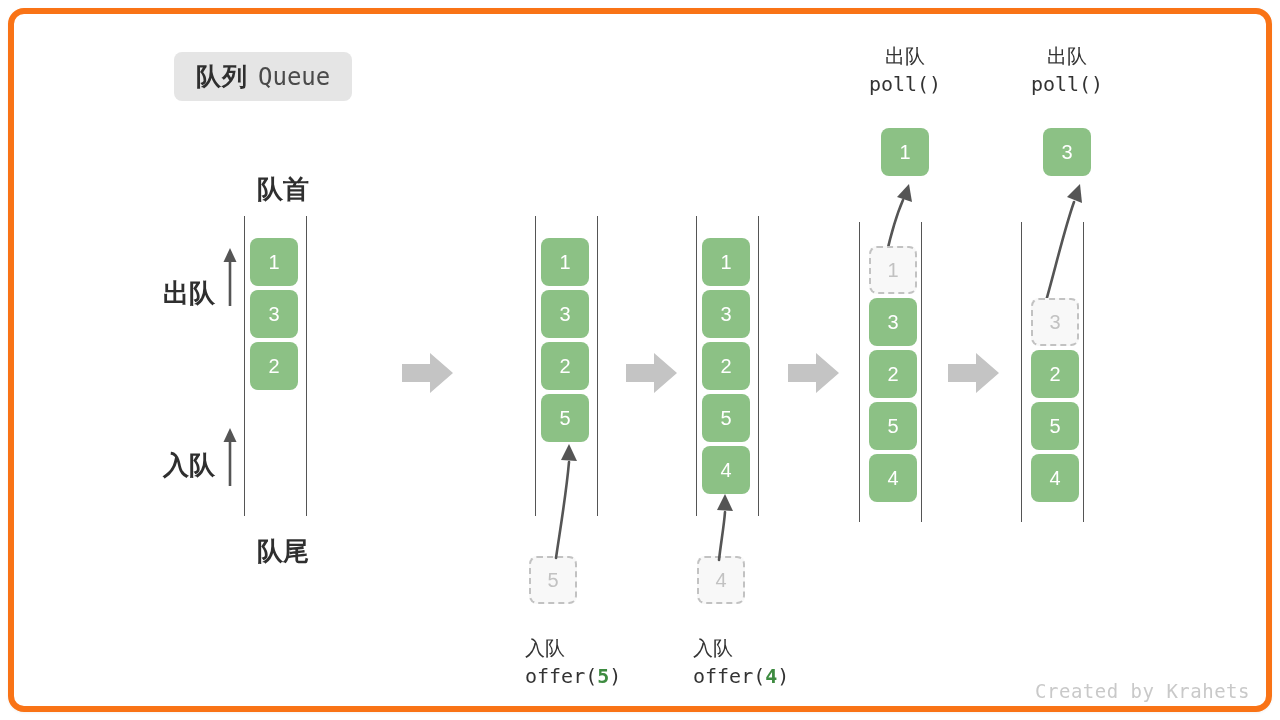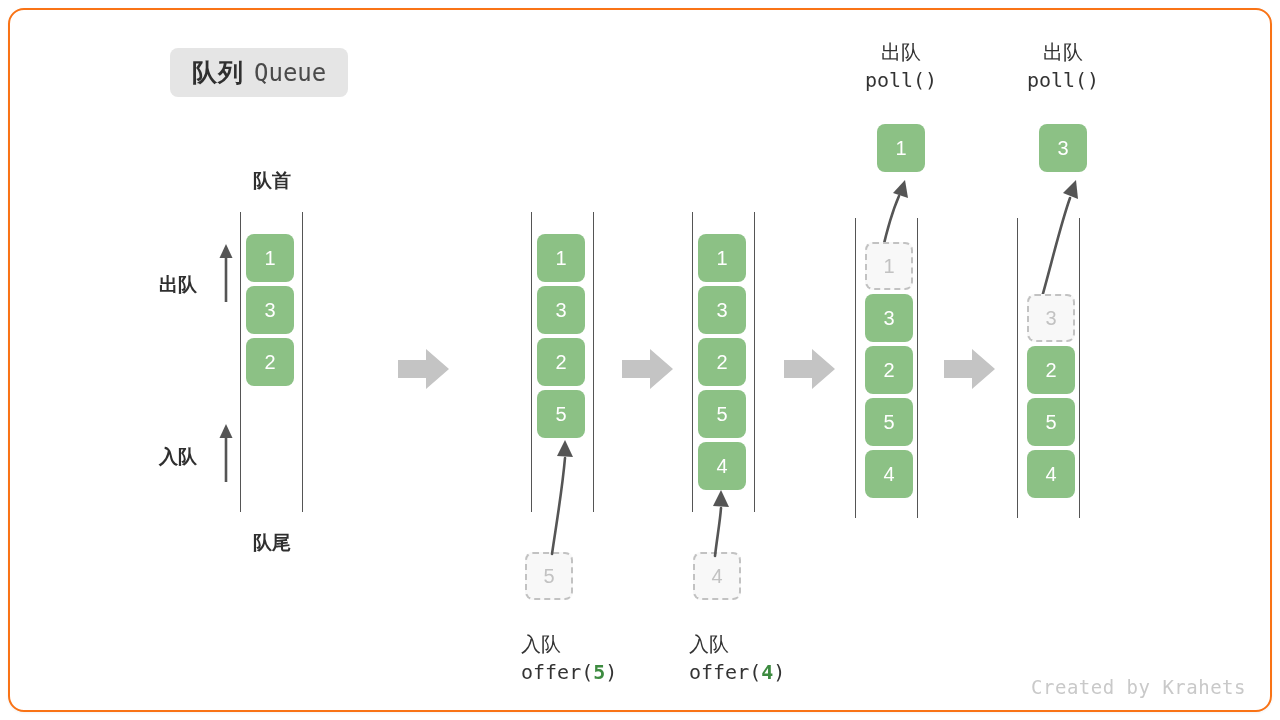--- a/index.html
+++ b/index.html
@@ -3,38 +3,38 @@
 <meta charset="utf-8">
 <style>
   html,body{margin:0;padding:0;background:#ffffff;}
   body{
     width:1280px;height:720px;overflow:hidden;
     font-family:"Liberation Sans","DejaVu Sans",sans-serif;
     -webkit-font-smoothing:antialiased;
   }
   .card{
     position:absolute;left:8px;top:8px;width:1264px;height:704px;
-    background:#ffffff;border:2px solid #f97316;border-radius:16px;
+    background:#ffffff;border:6px solid #f97316;border-radius:16px;
     box-shadow:0 1px 3px rgba(0,0,0,0.05);
     box-sizing:border-box;overflow:hidden;
   }
   .stage{position:absolute;left:0;top:0;width:1264px;height:704px;}
 
   
   .title-badge{
     position:absolute;left:160px;top:38px;
     background:#e5e5e5;border-radius:8px;
     padding:12px 22px;display:flex;align-items:baseline;gap:10px;
     line-height:1;
   }
   .title-cn{font-size:25px;font-weight:bold;color:#2f2f2f;letter-spacing:1px;}
   .title-en{font-family:"DejaVu Sans Mono","Liberation Mono",monospace;font-size:24px;color:#4a4a4a;}
 
   
-  .lbl-bold{position:absolute;font-size:19px;font-weight:bold;color:#2f2f2f;white-space:nowrap;padding-left:6px;}
+  .lbl-bold{position:absolute;font-size:26px;font-weight:bold;color:#2f2f2f;white-space:nowrap;padding-left:6px;}
   .cap{position:absolute;white-space:nowrap;text-align:left;line-height:1.42;}
   .cap .cn{font-size:20px;color:#333;display:block;}
   .cap .mono{font-family:"DejaVu Sans Mono","Liberation Mono",monospace;font-size:20px;color:#333;display:block;}
   .cap .mono .num{color:#3d8b40;font-weight:bold;}
   .cap.center{text-align:center;}
 
   
   .rail{position:absolute;width:1px;background:#555;}
 
   

